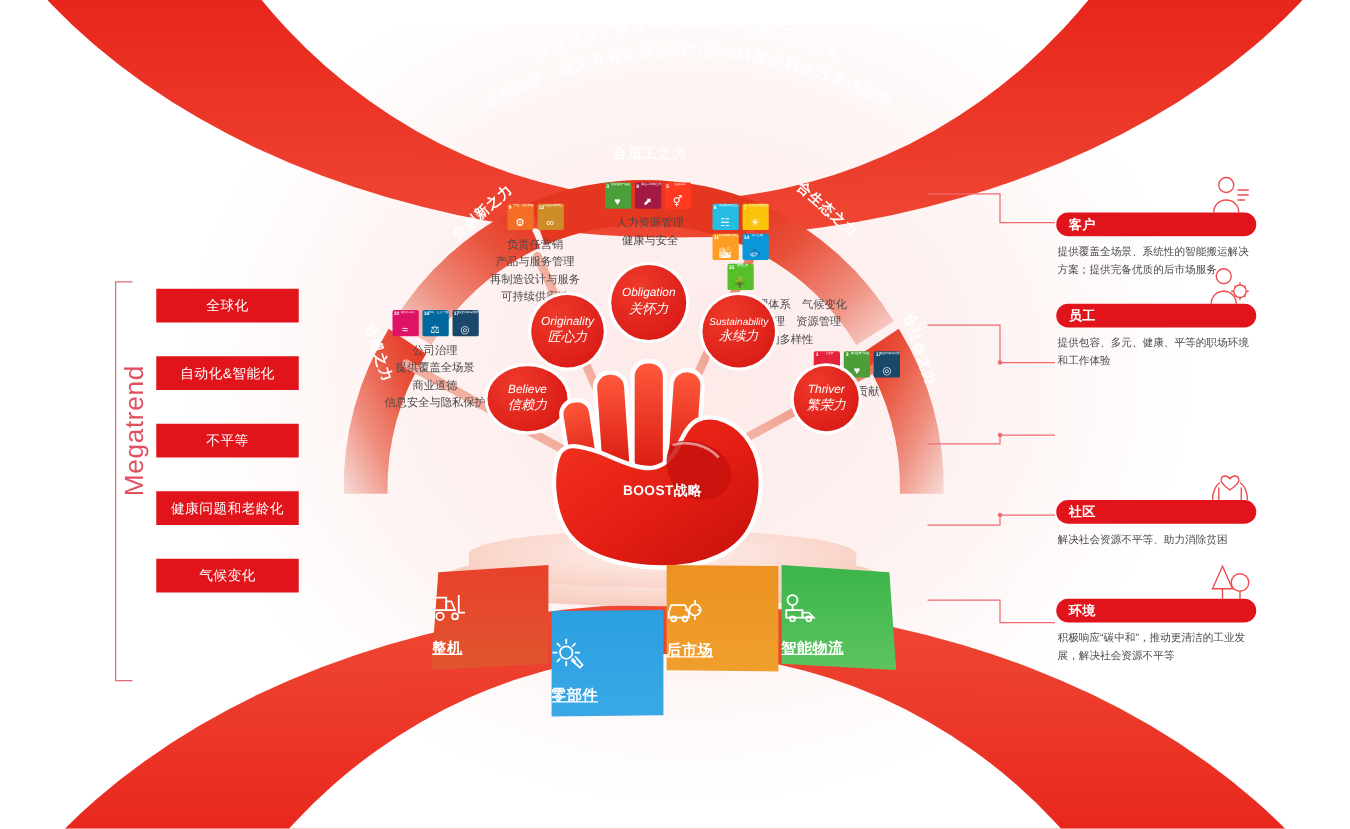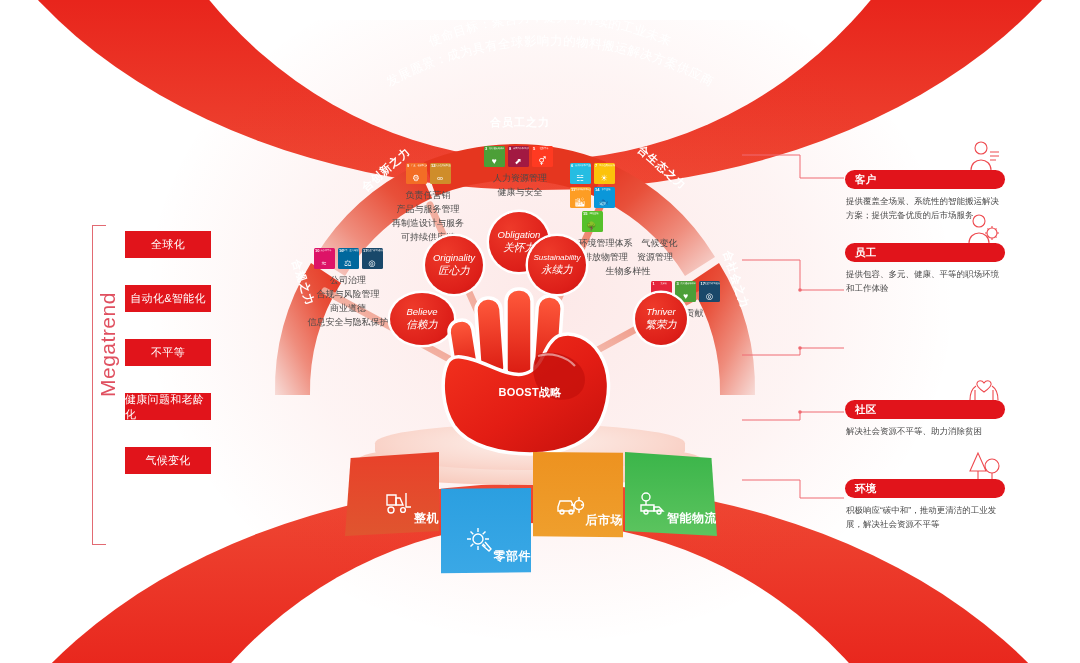--- a/index.html
+++ b/index.html
@@ -112,22 +112,23 @@
   .pedestal2 {
     position: absolute; left: 358px; top: 443px; width: 344px; height: 42px;
     background: radial-gradient(ellipse at 50% 35%, #fdeee9 0%, #f8cdc0 70%, #f2b7a7 100%);
     border-radius: 50%/ 40%; z-index: 5;
   }
 
   
   .band { position: absolute; left: 345px; top: 452px; width: 372px; height: 100px; z-index: 11; }
   .seg {
     position: absolute; top: 0; color: #fff; text-align: center;
-    display: flex; flex-direction: row; align-items: flex-end; justify-content: flex-end;
+    display: flex; flex-direction: column; align-items: flex-start; justify-content: flex-end;
     padding-bottom: 9px;
+    text-decoration: underline;
   }
   .seg .ico { font-size: 22px; line-height: 1; margin-bottom: 8px; }
   .seg .cap { font-size: 12px; font-weight: bold; letter-spacing: 0.5px; }
   .seg-1 { left: 0;    width: 94px; height: 84px; background: linear-gradient(180deg,#e8412a 0%,#e0552f 100%);
            clip-path: polygon(6% 7%, 100% 0%, 100% 94%, 0% 100%); }
   .seg-2 { left: 96px; width: 90px; height: 86px; background: linear-gradient(180deg,#2b9fe0 0%,#3aa8e6 100%);
            clip-path: polygon(0% 1%, 100% 0%, 100% 98%, 0% 99%); margin-top: 36px; }
   .seg-3 { left: 188px; width: 90px; height: 86px; background: linear-gradient(180deg,#ed9220 0%,#ef9f2d 100%);
            clip-path: polygon(0% 0%, 100% 1%, 100% 99%, 0% 98%); }
   .seg-4 { left: 280px; width: 92px; height: 84px; background: linear-gradient(180deg,#3bb54a 0%,#5cc45f 100%);
@@ -143,21 +144,21 @@
     content: ""; position: absolute; left: 0; width: 13px; height: 1px; background: #e26a72;
   }
   .mega-bracket::before { top: 0; }
   .mega-bracket::after { bottom: 0; }
   .mega-title {
     position: absolute; left: -34px; top: 110px; width: 100px;
     transform: rotate(-90deg); transform-origin: center;
     text-align: center; color: #e05060; font-size: 21px; letter-spacing: 0.5px;
   }
   .mega-box {
-    position: absolute; left: 33px; width: 86px; height: 27px;
+    position: absolute; left: 33px; width: 114px; height: 27px;
     background: #e1141b; color: #ffffff; font-size: 11px;
     display: flex; align-items: center; justify-content: center;
     letter-spacing: 0.3px;
   }
 
   
   .stake { position: absolute; z-index: 12; width: 160px; }
   .stake-title {
     height: 19px; background: #e1141b; color: #ffffff;
     border-radius: 10px; font-size: 10.5px; font-weight: bold;
@@ -261,21 +262,21 @@
           <span class="cap">和平、正义与强大机构</span>
           <span class="gly">⚖</span>
         </span>
         <span class="sdg" style="background: rgb(25, 72, 106);">
           <span class="num">17</span>
           <span class="cap">促进目标实现的伙伴关系</span>
           <span class="gly">◎</span>
         </span>
       </div>
     <div>公司治理</div>
-    <div>合规与风险管理</div>
+    <div>提供覆盖全场景</div>
     <div>商业道德</div>
     <div>信息安全与隐私保护</div>
   </div>
 
   <div class="sector-text" style="left:368px; top:163px; width:120px;">
     <div class="sdg-row">
         <span class="sdg" style="background: rgb(243, 109, 37);">
           <span class="num">9</span>
           <span class="cap">产业、创新和基础设施</span>
           <span class="gly">⚙</span>
@@ -373,21 +374,21 @@
     <div class="cn">信赖力</div>
   </div>
   <div class="core-circle" style="left:425px; top:236px; width:58px; height:58px;">
     <div class="en">Originality</div>
     <div class="cn">匠心力</div>
   </div>
   <div class="core-circle" style="left:489px; top:212px; width:60px; height:60px;">
     <div class="en">Obligation</div>
     <div class="cn">关怀力</div>
   </div>
-  <div class="core-circle" style="left:528px; top:236px; width:58px; height:58px;">
+  <div class="core-circle" style="left:562px; top:236px; width:58px; height:58px;">
     <div class="en" style="font-size:8px;">Sustainability</div>
     <div class="cn">永续力</div>
   </div>
   <div class="core-circle" style="left:592px; top:293px; width:52px; height:52px;margin-left:43px;">
     <div class="en">Thriver</div>
     <div class="cn">繁荣力</div>
   </div>
 
   <div class="pedestal2"></div>
   <div class="pedestal"></div>

